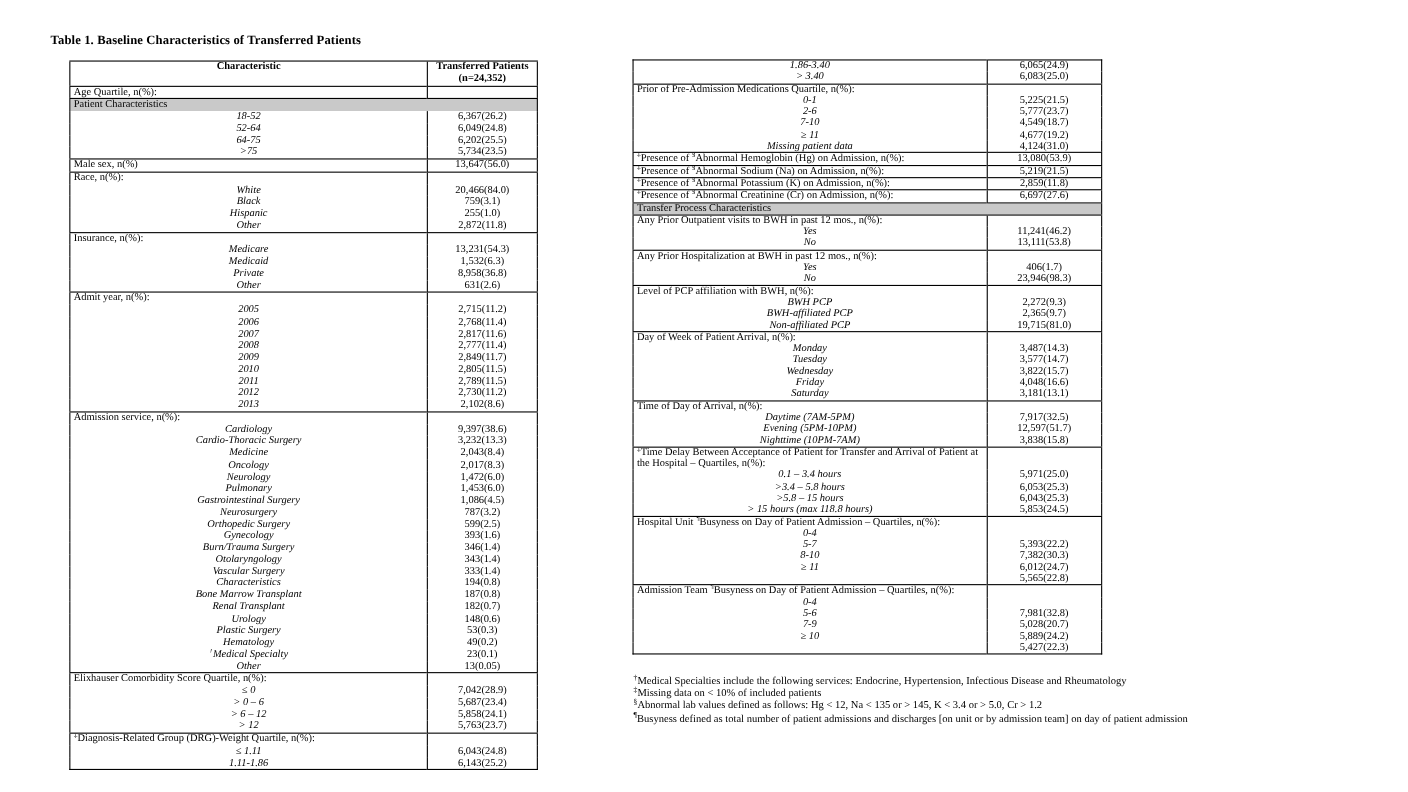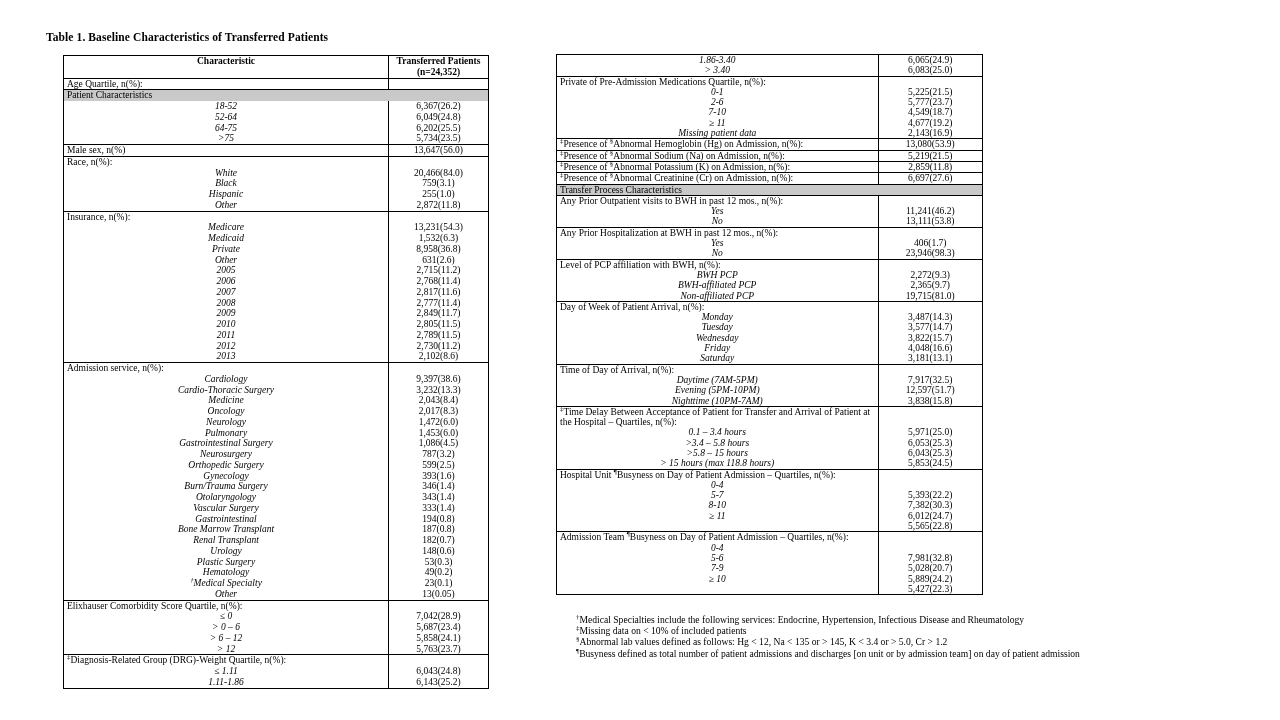--- a/index.html
+++ b/index.html
@@ -7,21 +7,21 @@
     width:1280px;height:720px;overflow:hidden;background:#ffffff;
     font-family:"Liberation Serif","DejaVu Serif",serif;color:#000;
     position:relative;
   }
   .title{
     position:absolute;left:46px;top:31px;
     font-size:11.5px;font-weight:bold;letter-spacing:.1px;
   }
   .panel{position:absolute;}
   .panel.left{left:63px;top:55px;width:386px;}
-  .panel.right{left:556px;top:54px;width:427px;}
+  .panel.right{left:575px;top:54px;width:427px;}
   table.ptable{
     border-collapse:collapse;table-layout:fixed;width:100%;
     border:1.5px solid #000;
   }
   td{
     font-size:9.5px;padding:0 2px;vertical-align:top;
     overflow:hidden;
   }
   .left td{line-height:10.75px;}
   .right td{line-height:10.3px;}
@@ -119,20 +119,24 @@
           <td class="c2">1,532(6.3)</td>
         </tr>
         <tr>
           <td class="c1 sub">Private</td>
           <td class="c2">8,958(36.8)</td>
         </tr>
         <tr>
           <td class="c1 sub">Other</td>
           <td class="c2">631(2.6)</td>
         </tr>
+        <tr class="bt">
+          <td class="c1 lab">Admit year, n(%):</td>
+          <td class="c2"></td>
+        </tr>
         <tr>
           <td class="c1 sub">2005</td>
           <td class="c2">2,715(11.2)</td>
         </tr>
         <tr>
           <td class="c1 sub">2006</td>
           <td class="c2">2,768(11.4)</td>
         </tr>
         <tr>
           <td class="c1 sub">2007</td>
@@ -212,21 +216,21 @@
         </tr>
         <tr>
           <td class="c1 sub">Otolaryngology</td>
           <td class="c2">343(1.4)</td>
         </tr>
         <tr>
           <td class="c1 sub">Vascular Surgery</td>
           <td class="c2">333(1.4)</td>
         </tr>
         <tr>
-          <td class="c1 sub">Gastrointestinal</td>
+          <td class="c1 sub">Characteristics</td>
           <td class="c2">194(0.8)</td>
         </tr>
         <tr>
           <td class="c1 sub">Bone Marrow Transplant</td>
           <td class="c2">187(0.8)</td>
         </tr>
         <tr>
           <td class="c1 sub">Renal Transplant</td>
           <td class="c2">182(0.7)</td>
         </tr>
@@ -295,42 +299,42 @@
     <tbody id="right-tbody">
         <tr>
           <td class="c1 sub">1.86-3.40</td>
           <td class="c2">6,065(24.9)</td>
         </tr>
         <tr>
           <td class="c1 sub">&gt; 3.40</td>
           <td class="c2">6,083(25.0)</td>
         </tr>
         <tr class="bt">
-          <td class="c1 lab">Private of Pre-Admission Medications Quartile, n(%):</td>
+          <td class="c1 lab">Prior of Pre-Admission Medications Quartile, n(%):</td>
           <td class="c2"></td>
         </tr>
         <tr>
           <td class="c1 sub">0-1</td>
           <td class="c2">5,225(21.5)</td>
         </tr>
         <tr>
           <td class="c1 sub">2-6</td>
           <td class="c2">5,777(23.7)</td>
         </tr>
         <tr>
           <td class="c1 sub">7-10</td>
           <td class="c2">4,549(18.7)</td>
         </tr>
         <tr>
           <td class="c1 sub">≥ 11</td>
           <td class="c2">4,677(19.2)</td>
         </tr>
         <tr>
           <td class="c1 sub">Missing patient data</td>
-          <td class="c2">2,143(16.9)</td>
+          <td class="c2">4,124(31.0)</td>
         </tr>
         <tr class="bt">
           <td class="c1 lab"><sup>‡</sup>Presence of <sup>§</sup>Abnormal Hemoglobin (Hg) on Admission, n(%):</td>
           <td class="c2">13,080(53.9)</td>
         </tr>
         <tr class="bt">
           <td class="c1 lab"><sup>‡</sup>Presence of <sup>§</sup>Abnormal Sodium (Na) on Admission, n(%):</td>
           <td class="c2">5,219(21.5)</td>
         </tr>
         <tr class="bt">

